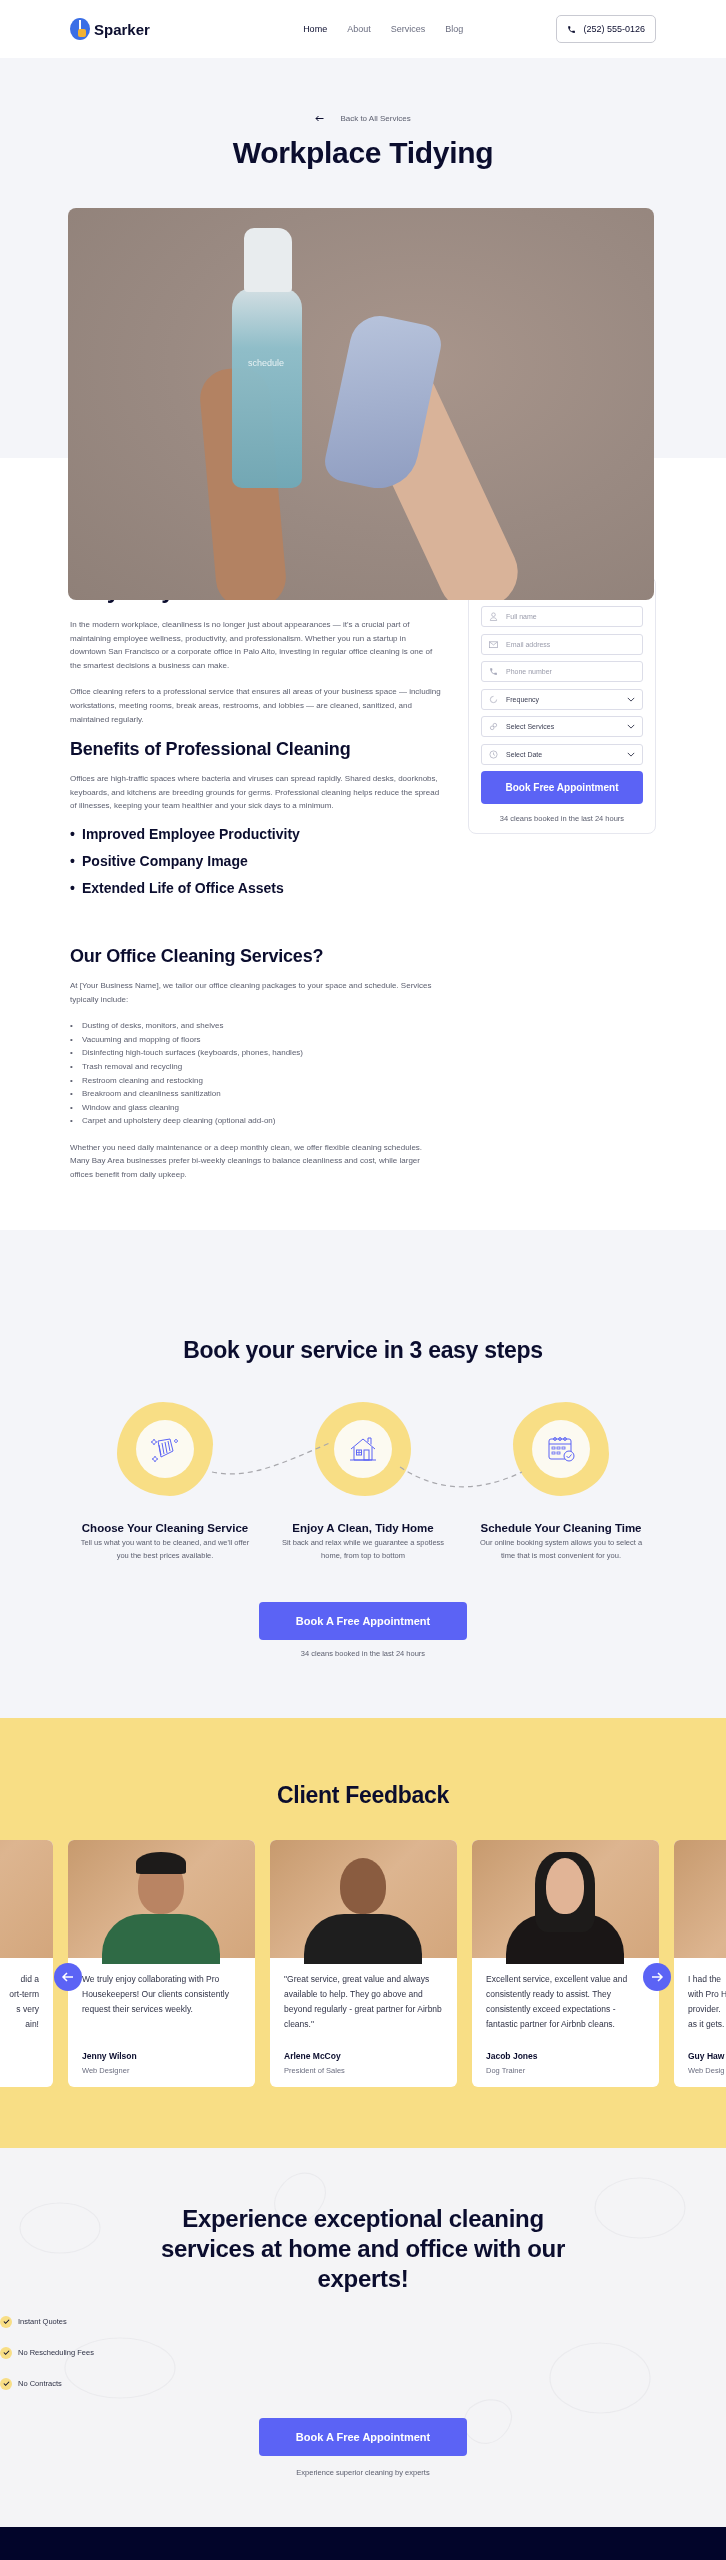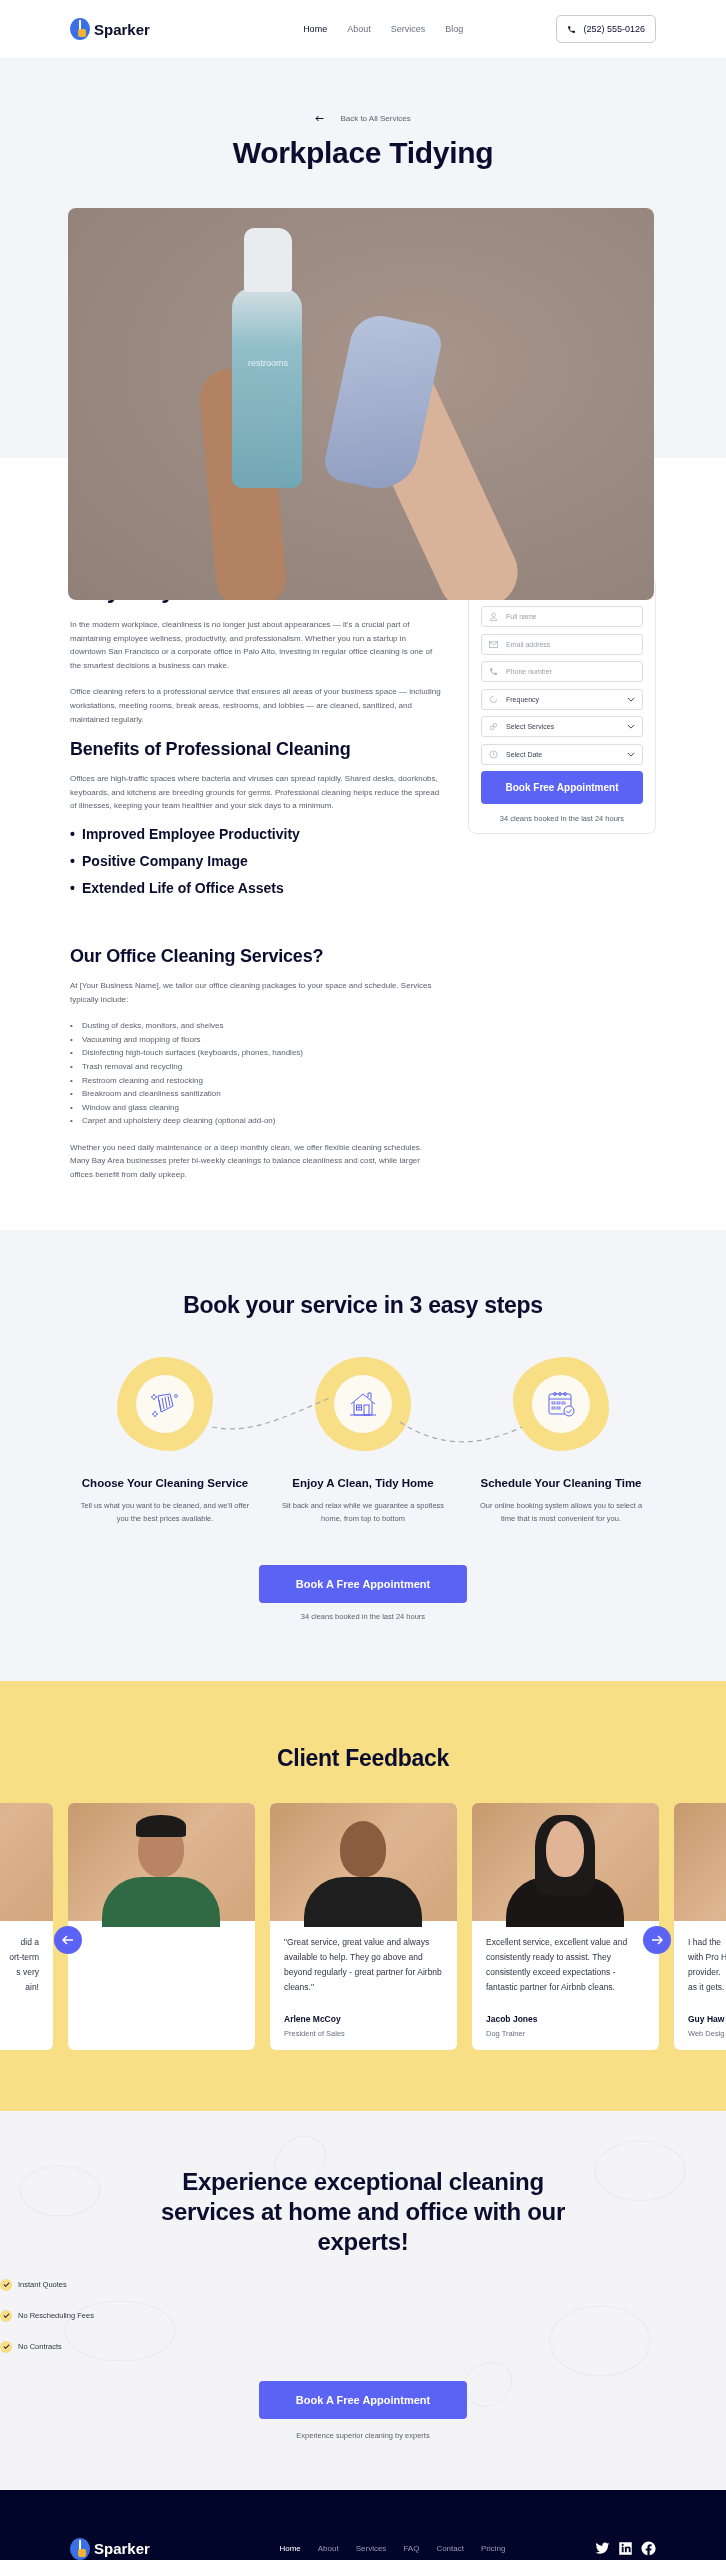--- a/index.html
+++ b/index.html
@@ -55,28 +55,28 @@
   .field { height: 21px; border: 1px solid #dcdde8; border-radius: 3px; display: flex; align-items: center; padding: 0 7px; margin-bottom: 6.5px; font-size: 7px; color: #9a9cab; gap: 8px; }
   .field.select { color: #3a3d52; }
   .field .ico { width: 9px; height: 9px; color: #a8aabb; display: flex; }
   .field .chev { margin-left: auto; color: #3a3d52; }
   .btn-primary { display: flex; align-items: center; justify-content: center; background: #5b63f5; color: #fff; border-radius: 4px; font-weight: 700; border: none; }
   .booking-card .btn-primary { height: 33px; font-size: 10px; width: 100%; margin-top: 3px; }
   .booking-note { font-size: 7.5px; color: #5d6070; text-align: center; margin-top: 10px; }
 
   
   .steps { background: #f4f5f9; margin-top: 35px; padding: 62px 0 60px; text-align: center; }
-  .steps h2 { font-size: 23px; font-weight: 700; color: #0b0d2e; letter-spacing: -0.3px; }
+  .steps h2 { font-size: 23px; font-weight: 700; color: #0b0d2e; letter-spacing: -0.3px; margin-top: 45px; }
   .steps-row { width: 586px; margin: 38px auto 0; display: flex; justify-content: space-between; position: relative; }
   .step { width: 190px; }
   .blob { width: 96px; height: 94px; margin: 0 auto; background: #f8de85; border-radius: 48% 52% 45% 55% / 55% 45% 55% 45%; display: flex; align-items: center; justify-content: center; }
   .blob-inner { width: 58px; height: 58px; border-radius: 50%; background: #fcfaf1; display: flex; align-items: center; justify-content: center; }
   .blob-inner svg { width: 32px; height: 32px; }
   .step h5 { font-size: 11.5px; font-weight: 700; margin-top: 26px; color: #0b0d2e; }
-  .step p { font-size: 7.5px; line-height: 13px; color: #5d6070; margin-top: 10px; padding: 0 8px; }
+  .step p { font-size: 7.5px; line-height: 13px; color: #5d6070; margin-top: 2px; padding: 0 8px; }
   .dash-line { position: absolute; top: 0; left: 0; width: 586px; height: 100px; pointer-events: none; }
   .steps .btn-primary { width: 208px; height: 38px; font-size: 11px; margin: 40px auto 0; }
   .steps-note { font-size: 7.5px; color: #5d6070; margin-top: 9px; }
 
   
   .feedback { background: #f8de85; height: 430px; padding-top: 64px; position: relative; overflow: hidden; }
   .feedback h2 { text-align: center; font-size: 23px; font-weight: 700; color: #0b0d2e; letter-spacing: -0.3px; }
   .cards { position: absolute; top: 122px; left: -134px; display: flex; gap: 15px; }
   .card { width: 187px; height: 247px; background: #fff; border-radius: 6px; overflow: hidden; }
   .card-photo { height: 118px; background: linear-gradient(135deg, #c79a6e 0%, #ddb590 50%, #d3a67c 100%); position: relative; }
@@ -142,21 +142,21 @@
     <svg width="9" height="7" viewBox="0 0 9 7">
         <path d="M8.5 3.5H1M3.5 1L1 3.5 3.5 6" stroke="#0b0d2e" stroke-width="1" fill="none"></path>
       </svg>
     <span>Back to All Services</span>
   </a>
   <h1 class="page-title">Workplace Tidying</h1>
   <div class="hero-image">
     <div class="hand1"></div>
     <div class="bottle"></div>
     <div class="bottle-top"></div>
-    <div class="bottle-label">restrooms</div>
+    <div class="bottle-label">schedule</div>
     <div class="hand2"></div>
     <div class="cloth"></div>
   </div>
 </section>
 
 <section class="content">
   <div class="container">
     <article class="article">
       <h2>Why do you need this service?</h2>
       <p>In the modern workplace, cleanliness is no longer just about appearances — it's a crucial part of maintaining employee wellness, productivity, and professionalism. Whether you run a startup in downtown San Francisco or a corporate office in Palo Alto, investing in regular office cleaning is one of the smartest decisions a business can make.</p>
@@ -324,20 +324,25 @@
       <div class="card-body">
         <p style="text-align:right;">did a<br>ort-term<br>s very<br>ain!</p>
       </div>
     </div>
     <div class="card">
       <div class="card-photo">
         <div class="person-body" style="background:#2f6a45;"></div>
         <div class="person-head"></div>
         <div class="person-hair"></div>
       </div>
+      <div class="card-body">
+        <p>We truly enjoy collaborating with Pro Housekeepers! Our clients consistently request their services weekly.</p>
+        <div class="card-name">Jenny Wilson</div>
+        <div class="card-role">Web Designer</div>
+      </div>
     </div>
     <div class="card">
       <div class="card-photo">
         <div class="person-body" style="background:#1e1e1e;"></div>
         <div class="person-head" style="background:#8a5c40;"></div>
       </div>
       <div class="card-body">
         <p>"Great service, great value and always available to help. They go above and beyond regularly - great partner for Airbnb cleans."</p>
         <div class="card-name">Arlene McCoy</div>
         <div class="card-role">President of Sales</div>

